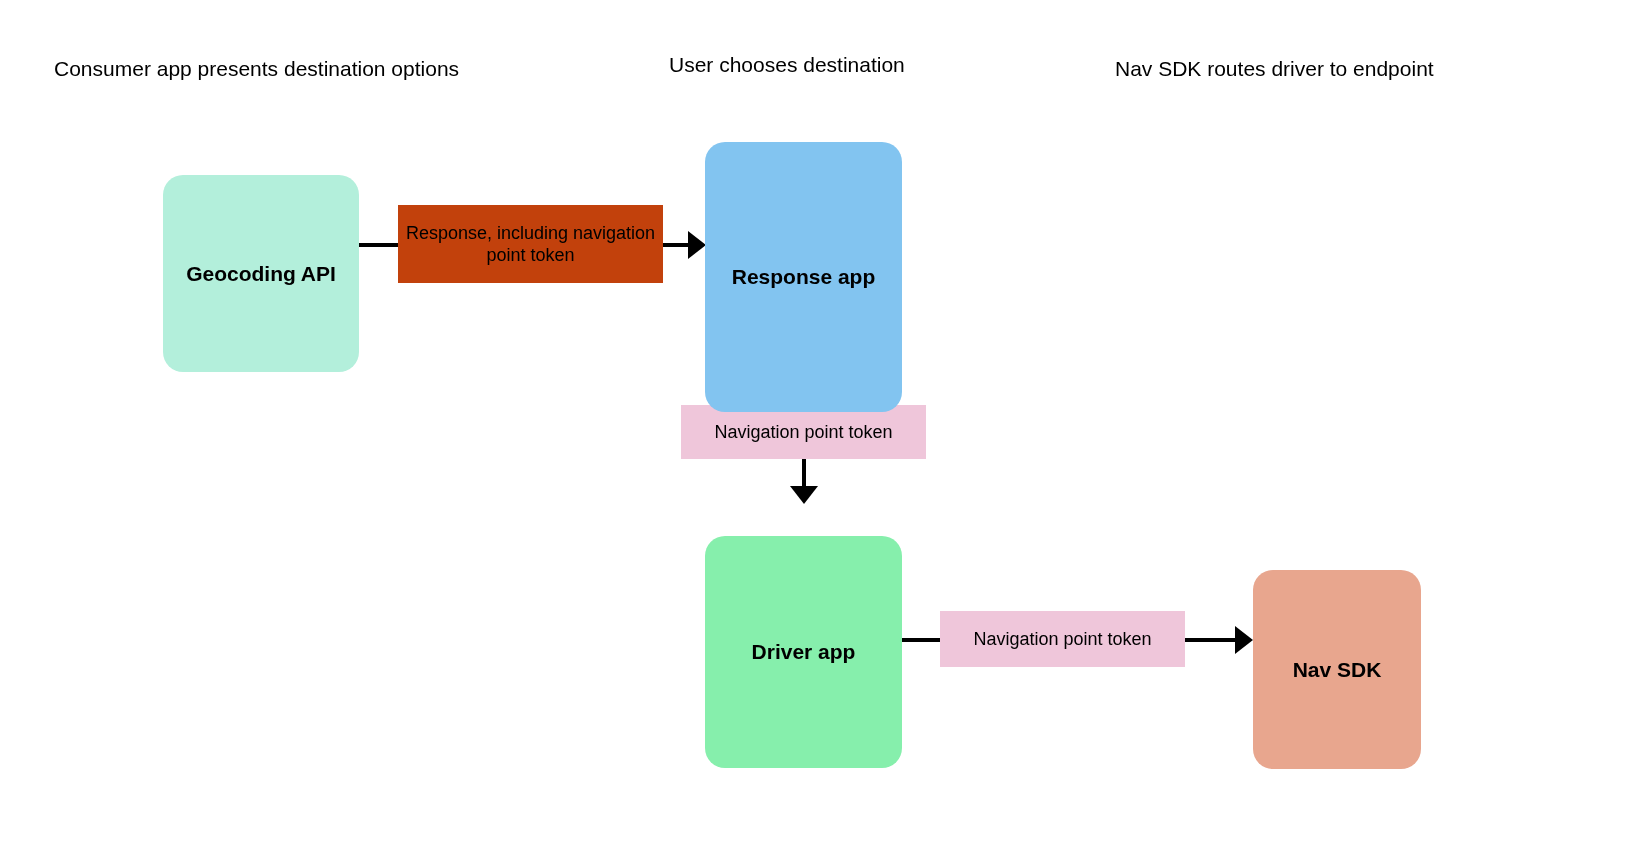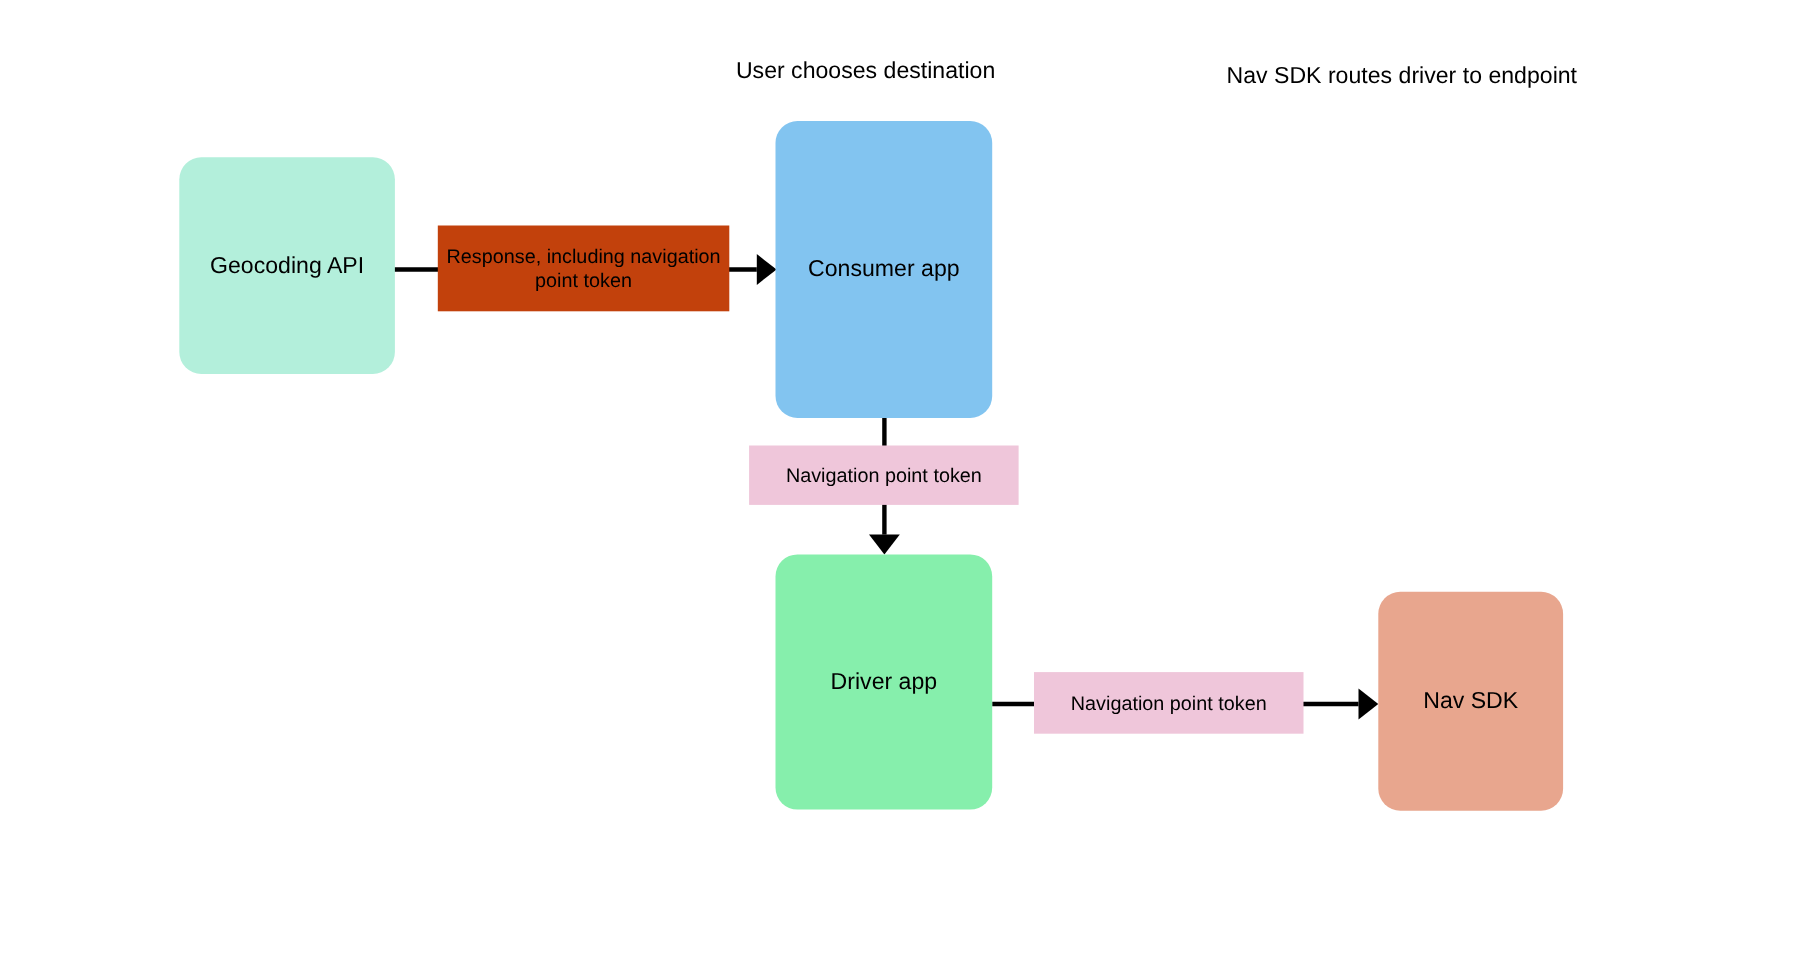--- a/index.html
+++ b/index.html
@@ -26,25 +26,26 @@
     white-space: nowrap;
     line-height: 1;
   }
   .node {
     position: absolute;
     display: flex;
     align-items: center;
     justify-content: center;
     border-radius: 20px;
     font-size: 21px;
-    font-weight: normal;
+    font-weight: bold;
     color: #000000;
     text-align: left;
     box-sizing: border-box;
     z-index: 3;
+    margin-top: 32px;
   }
   .edge-label {
     position: absolute;
     display: flex;
     align-items: center;
     justify-content: center;
     font-size: 18px;
     font-weight: 400;
     color: #000000;
     text-align: center;
@@ -63,20 +64,21 @@
   }
   .connector polygon {
     fill: #000000;
   }
 </style>
 </head>
 <body>
 
 <div id="canvas">
 
+  <div class="col-header" style="left:54px; top:58px;">Consumer app presents destination options</div>
 
   <div class="col-header" style="left:669px; top:54px;">User chooses destination</div>
 
   <div class="col-header" style="left:1115px; top:58px;">Nav SDK routes driver to endpoint</div>
 
   <svg class="connector" style="left:358px; top:225px; width:350px; height:40px;" width="350" height="40" viewBox="0 0 350 40">
     <line x1="0" y1="20" x2="330" y2="20"></line>
     <polygon points="330,6 348,20 330,34"></polygon>
   </svg>
 
@@ -91,19 +93,19 @@
   </svg>
 
   <div class="edge-label" style="left:398px; top:205px; width:265px; height:78px; background:#c2410c;">Response, including navigation point token</div>
 
   <div class="edge-label" style="left:681px; top:405px; width:245px; height:54px; background:#EFC6DA;">Navigation point token</div>
 
   <div class="edge-label" style="left:940px; top:611px; width:245px; height:56px; background:#EFC6DA;">Navigation point token</div>
 
   <div class="node" style="left:163px; top:143px; width:196px; height:197px; background:#B3EFDB;">Geocoding API</div>
 
-  <div class="node" style="left:705px; top:110px; width:197px; height:270px; background:#82C4F0;">Consumer app</div>
+  <div class="node" style="left:705px; top:110px; width:197px; height:270px; background:#82C4F0;">Response app</div>
 
   <div class="node" style="left:705px; top:504px; width:197px; height:232px; background:#86efac;">Driver app</div>
 
   <div class="node" style="left:1253px; top:538px; width:168px; height:199px; background:#E8A68E;">Nav SDK</div>
 
 </div>
 
 </body></html>

